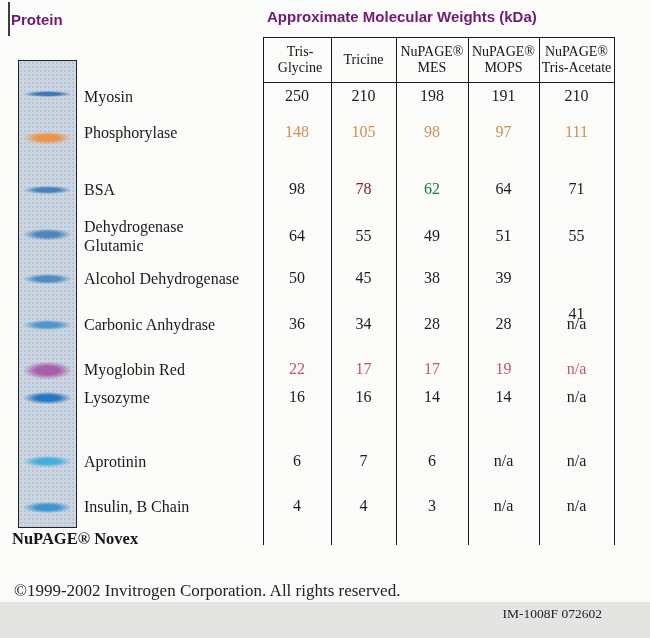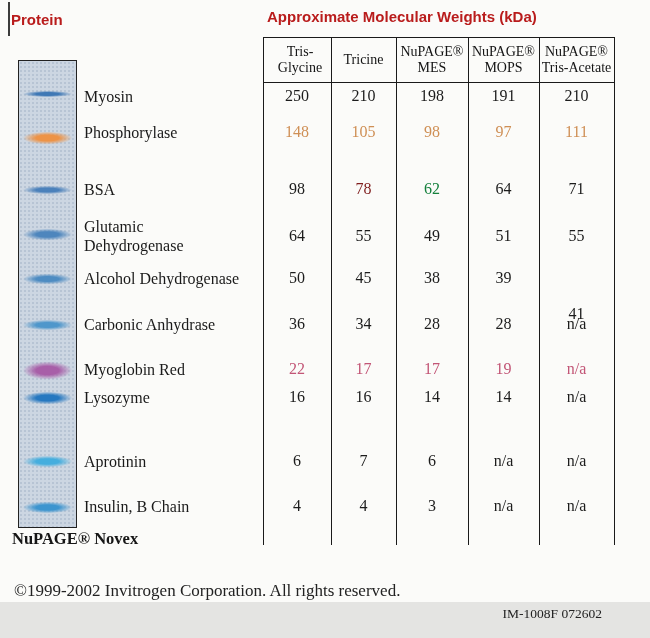--- a/index.html
+++ b/index.html
@@ -4,21 +4,21 @@
 <style>
   html,body{margin:0;padding:0;background:#ffffff;}
   #stage{
     position:relative;width:650px;height:638px;overflow:hidden;
     background:#fbfbf9;
     font-family:"Liberation Serif", serif;
     color:#1c1c1c;
   }
   .sans{font-family:"Liberation Sans", sans-serif;}
 
-  .page-title{position:absolute;font-weight:bold;font-size:15px;color:#b91c1c;}
+  .page-title{position:absolute;font-weight:bold;font-size:15px;color:#701a75;}
   .tick{position:absolute;left:8px;top:2px;width:2px;height:34px;background:#3c3c3c;}
 
   
   .gel{
     position:absolute;left:18px;top:60px;width:57px;height:466px;
     border:1px solid #222;
     background-color:#ccd6e2;
     background-image:radial-gradient(#b7c4d4 1px, rgba(0,0,0,0) 1px);
     background-size:4px 4px;
   }
@@ -82,22 +82,22 @@
       <div class="protein-label" style="top: 96px;">
         <div>Myosin</div>
       </div>
       <div class="protein-label" style="top: 132px;">
         <div>Phosphorylase</div>
       </div>
       <div class="protein-label" style="top: 189px;">
         <div>BSA</div>
       </div>
       <div class="protein-label" style="top: 236px;">
+        <div>Dehydrogenase</div>
         <div>Glutamic</div>
-        <div>Dehydrogenase</div>
       </div>
       <div class="protein-label" style="top: 278px;">
         <div>Alcohol Dehydrogenase</div>
       </div>
       <div class="protein-label" style="top: 324px;">
         <div>Carbonic Anhydrase</div>
       </div>
       <div class="protein-label" style="top: 369px;">
         <div>Myoglobin Red</div>
       </div>

